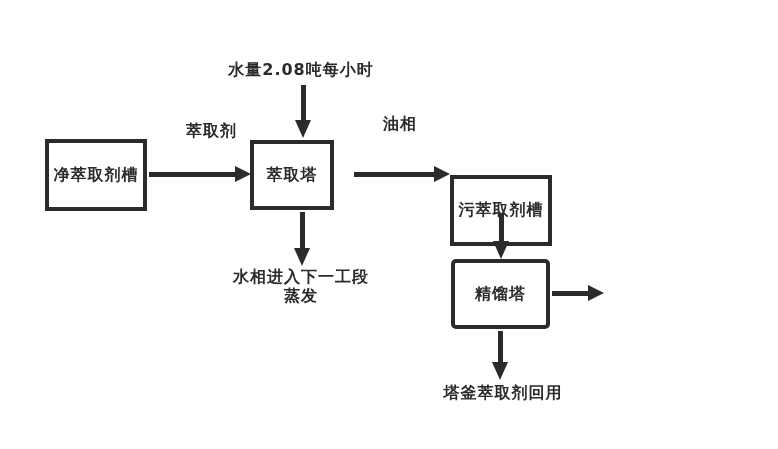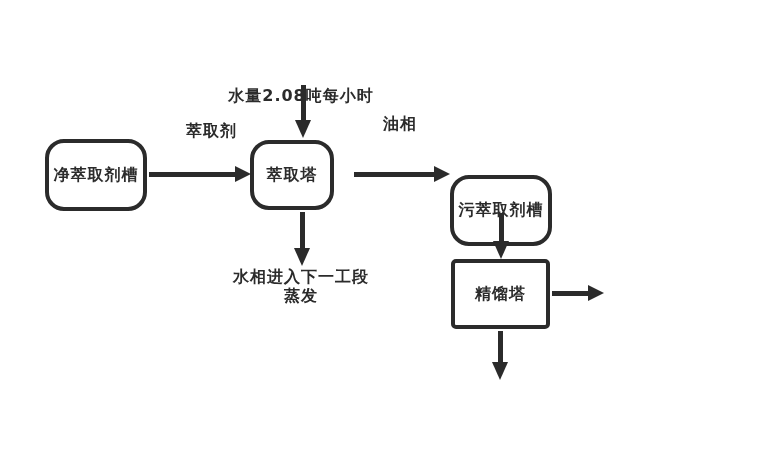--- a/index.html
+++ b/index.html
@@ -13,21 +13,21 @@
     width: 778px;
     height: 449px;
     background: #ffffff;
     overflow: hidden;
     color: #2b2b2b;
   }
   .node {
     position: absolute;
     box-sizing: border-box;
     border: 4px solid #2b2b2b;
-    border-radius: 19px;
+    border-radius: 0;
     background: #ffffff;
     display: flex;
     align-items: center;
     justify-content: center;
     font-size: 16px;
     font-weight: bold;
     letter-spacing: 1px;
     color: #2b2b2b;
   }
   .node-clean   { left: 45px;  top: 139px; width: 102px; height: 72px; }
@@ -63,21 +63,21 @@
     letter-spacing: 1px;
   }
   .lbl-center { transform: translateX(-50%); text-align: center; }
   .two-line { line-height: 19px; white-space: normal; width: 180px; }
 </style>
 </head>
 <body>
 
 <div class="canvas">
 
-  <div class="lbl lbl-center" style="left:301px; top:60px;margin-top:26px;">水量2.08吨每小时</div>
+  <div class="lbl lbl-center" style="left:301px; top:60px;">水量2.08吨每小时</div>
   <div class="shaft" style="left:301px; top:85px; width:5px; height:35px;"></div>
   <div class="head head-down" style="left:295px; top:120px;"></div>
 
   <div class="node node-clean">
     <span>净萃取剂槽</span>
   </div>
   <div class="node node-extract">
     <span>萃取塔</span>
   </div>
   <div class="node node-dirty">
@@ -103,14 +103,15 @@
   </div>
 
   <div class="shaft" style="left:499px; top:213px; width:5px; height:29px;"></div>
   <div class="head head-down" style="left:493px; top:241px;"></div>
 
   <div class="shaft" style="left:552px; top:291px; width:36px; height:5px;"></div>
   <div class="head head-right" style="left:588px; top:285px;"></div>
 
   <div class="shaft" style="left:498px; top:331px; width:5px; height:31px;"></div>
   <div class="head head-down" style="left:492px; top:362px;"></div>
+  <div class="lbl lbl-center" style="left:503px; top:383px;">塔釜萃取剂回用</div>
 
 </div>
 
 </body></html>

